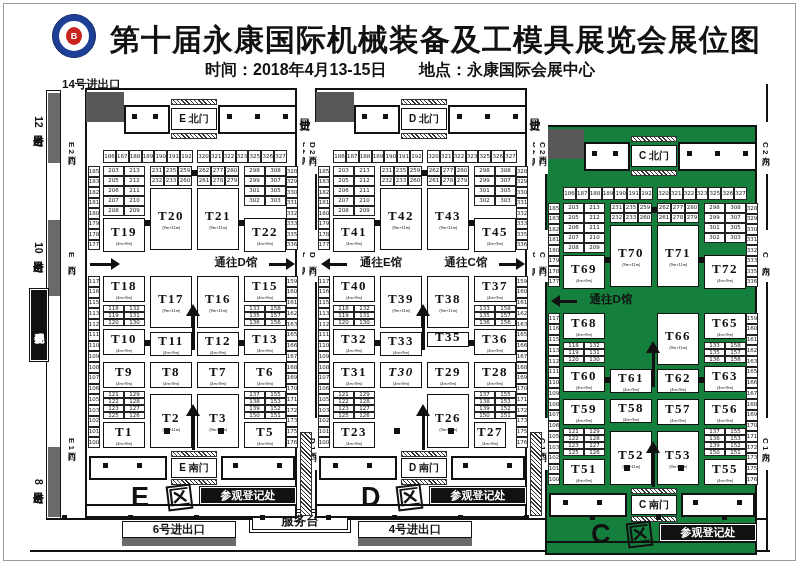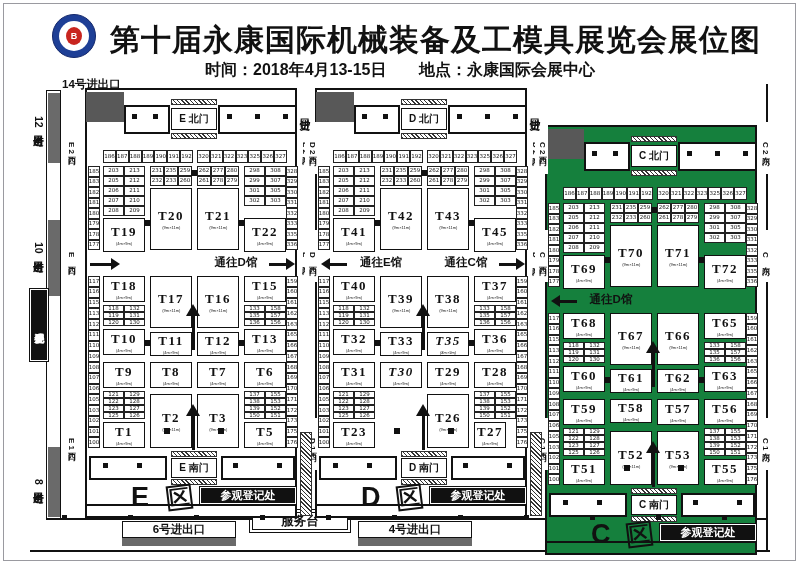--- a/index.html
+++ b/index.html
@@ -540,21 +540,21 @@
         <div class="s" style="position: static;">(4m×9m)</div>
       </div>
       <div class="booth abs" style="left: 63px; top: 272px; width: 42px; height: 26px;">
         <div class="t" style="position: static; font-style: italic;">T30</div>
         <div class="s" style="position: static;">(4m×9m)</div>
       </div>
       <div class="booth abs" style="left: 110px; top: 186px; width: 42px; height: 52px;">
         <div class="t" style="position: static;">T38</div>
         <div class="s" style="position: static;">(9m×11m)</div>
       </div>
-      <div class="booth abs" style="left: 110px; top: 242px; width: 42px; height: 24px; font-style: italic;">
+      <div class="booth abs" style="left: 110px; top: 242px; width: 42px; height: 15px;">
         <div class="t" style="position: static;">T35</div>
         <div class="s" style="position: static;">(4m×9m)</div>
       </div>
       <div class="booth abs" style="left: 110px; top: 272px; width: 42px; height: 26px;">
         <div class="t" style="position: static;">T29</div>
         <div class="s" style="position: static;">(4m×9m)</div>
       </div>
       <div class="booth abs" style="left: 110px; top: 304px; width: 42px; height: 54px;">
         <div class="t" style="position: static;">T26</div>
         <div class="s" style="position: static;">(9m×11m)</div>
@@ -772,24 +772,20 @@
       <div class="cell abs" style="left: 157px; top: 308px; width: 21px; height: 7px;">138</div>
       <div class="cell abs" style="left: 178px; top: 308px; width: 21px; height: 7px;">153</div>
       <div class="cell abs" style="left: 157px; top: 315px; width: 21px; height: 7px;">139</div>
       <div class="cell abs" style="left: 178px; top: 315px; width: 21px; height: 7px;">152</div>
       <div class="cell abs" style="left: 157px; top: 322px; width: 21px; height: 7px;">150</div>
       <div class="cell abs" style="left: 178px; top: 322px; width: 21px; height: 7px;">151</div>
       <div class="booth abs" style="left: 157px; top: 332px; width: 42px; height: 26px;">
         <div class="t" style="position: static;">T55</div>
         <div class="s" style="position: static;">(4m×9m)</div>
       </div>
-      <div class="booth abs" style="left: 63px; top: 186px; width: 42px; height: 52px;">
-        <div class="t" style="position: static;">T67</div>
-        <div class="s" style="position: static;">(9m×11m)</div>
-      </div>
       <div class="booth abs" style="left: 63px; top: 242px; width: 42px; height: 24px;">
         <div class="t" style="position: static;">T61</div>
         <div class="s" style="position: static;">(4m×9m)</div>
       </div>
       <div class="booth abs" style="left: 63px; top: 272px; width: 42px; height: 24px;">
         <div class="t" style="position: static;">T58</div>
         <div class="s" style="position: static;">(4m×9m)</div>
       </div>
       <div class="booth abs" style="left: 63px; top: 304px; width: 42px; height: 54px;">
         <div class="t" style="position: static;">T52</div>

